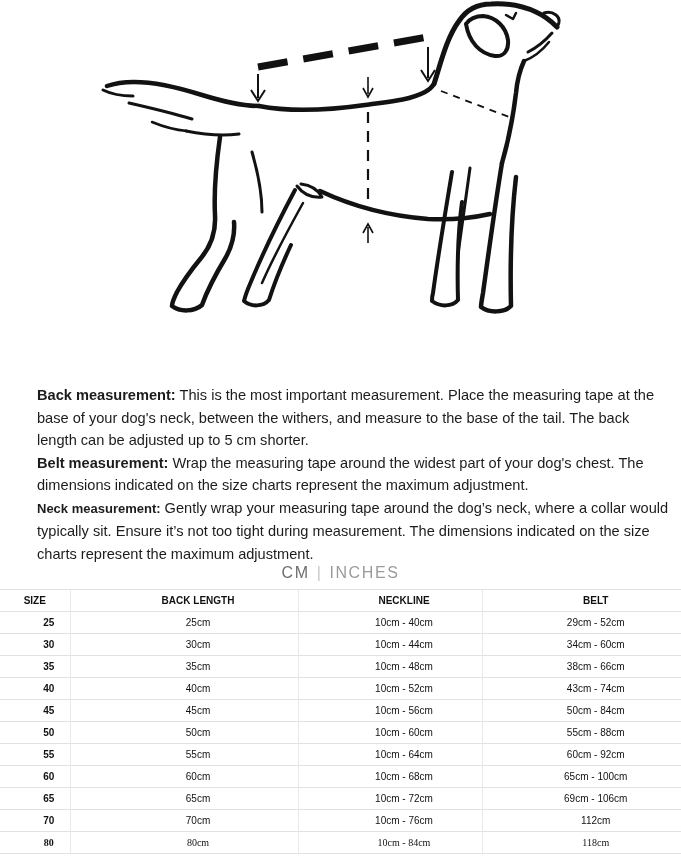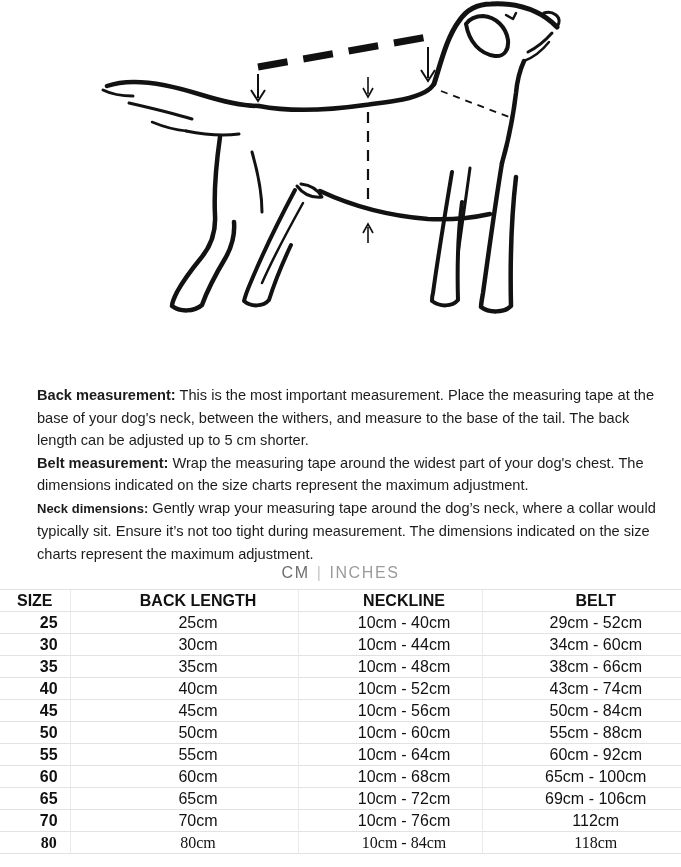--- a/index.html
+++ b/index.html
@@ -44,21 +44,21 @@
   .unit { cursor: pointer; }
   .unit-cm { color: #6e6e6e; }
   .unit-in { color: #9b9b9b; }
   .unit-divider { color: #c6c6c6; margin: 0 7px; }
   .size-table {
     position: absolute;
     top: 589px; left: 0;
     width: 681px;
     border-collapse: collapse;
     table-layout: fixed;
-    font-size: 16px;
+    font-size: 10px;
     color: #111111;
   }
   .size-table th, .size-table td {
     height: 22px;
     text-align: center;
     vertical-align: middle;
     padding: 0;
     border-top: 1px solid #e2e2e2;
     white-space: nowrap;
   }
@@ -137,21 +137,21 @@
         <path d="M363,233 L368,224 L373,233"></path>
     </g>
     <g stroke="#111111" fill="none">
       <path d="M441,91 L509,117" stroke-width="1.8" stroke-dasharray="7 6"></path>
     </g>
   </svg>
 
   <div class="instructions">
     <p class="instruction instruction-back"><span class="ins-label">Back measurement:</span><span> This is the most important measurement. Place the measuring tape at the base of your dog's neck, between the withers, and measure to the base of the tail. The back length can be adjusted up to 5 cm shorter.</span></p>
     <p class="instruction instruction-belt"><span class="ins-label">Belt measurement:</span><span> Wrap the measuring tape around the widest part of your dog's chest. The dimensions indicated on the size charts represent the maximum adjustment.</span></p>
-    <p class="instruction instruction-neck"><span class="ins-label">Neck dimensions:</span><span> Gently wrap your measuring tape around the dog’s neck, where a collar would typically sit. Ensure it’s not too tight during measurement. The dimensions indicated on the size charts represent the maximum adjustment.</span></p>
+    <p class="instruction instruction-neck"><span class="ins-label">Neck measurement:</span><span> Gently wrap your measuring tape around the dog’s neck, where a collar would typically sit. Ensure it’s not too tight during measurement. The dimensions indicated on the size charts represent the maximum adjustment.</span></p>
   </div>
 
   <div class="unit-toggle">
     <span class="unit unit-cm">CM</span><span class="unit-divider">|</span><span class="unit unit-in">INCHES</span>
   </div>
 
   <table class="size-table">
     <colgroup>
       <col class="col-size">
         <col class="col-back">

